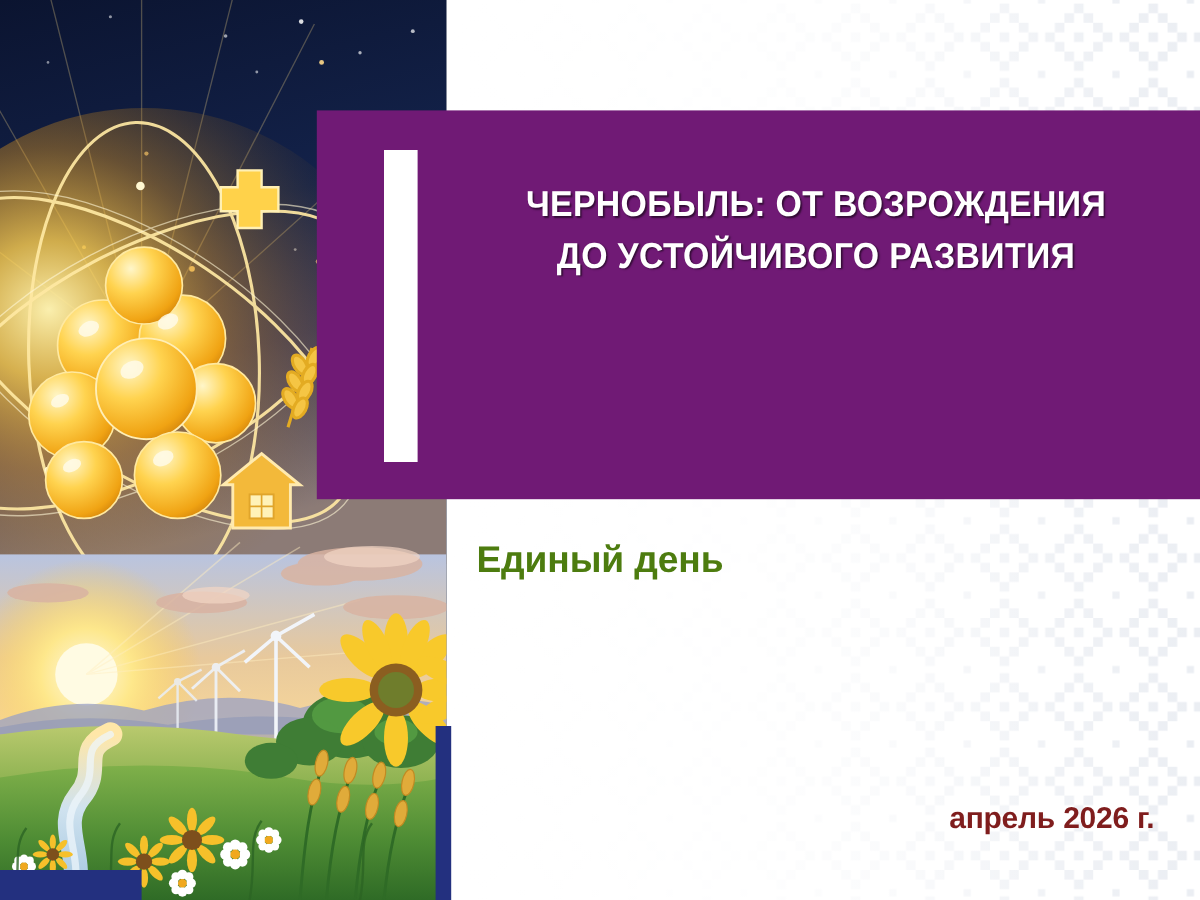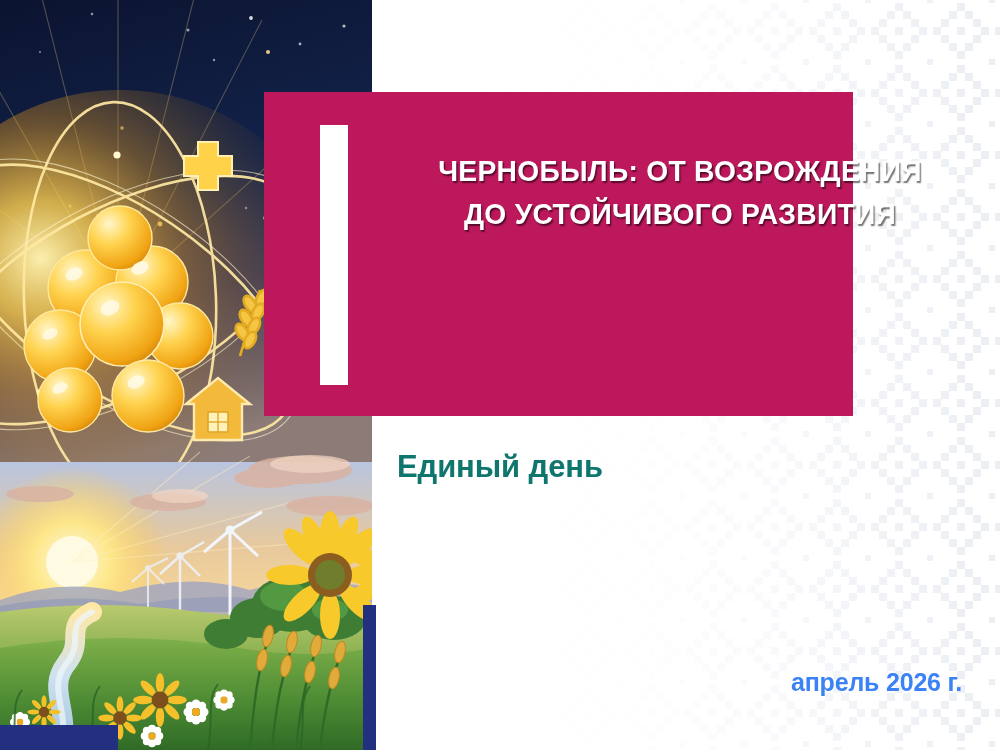--- a/index.html
+++ b/index.html
@@ -42,23 +42,23 @@
     overflow: hidden;
     background: #0b1430;
   }
   .photo-panel svg { display: block; width: 372px; height: 750px; }
 
   
   .title-box {
     position: absolute;
     left: 264px;
     top: 92px;
-    width: 589px;
+    width: 736px;
     height: 324px;
-    background: #be185d;
+    background: #701a75;
     z-index: 5;
   }
   .title-accent-bar {
     position: absolute;
     left: 56px;
     top: 33px;
     width: 28px;
     height: 260px;
     background: #ffffff;
   }
@@ -80,36 +80,36 @@
   }
   .title-line { display: block; white-space: nowrap; }
 
   
   .subtitle {
     position: absolute;
     left: 397px;
     top: 442px;
     width: 570px;
     z-index: 4;
-    color: #0f766e;
+    color: #4d7c0f;
     font-family: "Liberation Sans", sans-serif;
     font-weight: bold;
     font-size: 31px;
     line-height: 1.62;
     letter-spacing: -0.1px;
   }
   .subtitle-line { display: block; white-space: nowrap; }
 
   
   .date-text {
     position: absolute;
     right: 38px;
     top: 668px;
     z-index: 4;
-    color: #3b82f6;
+    color: #7f1d1d;
     font-family: "Liberation Sans", sans-serif;
     font-weight: bold;
     font-size: 25px;
     letter-spacing: -0.2px;
     white-space: nowrap;
     text-align: center;
   }
 
   
   .accent-vertical {

